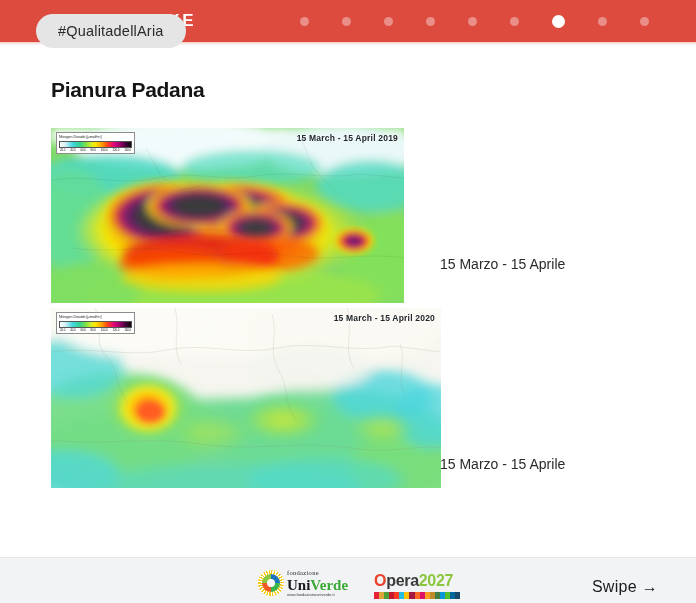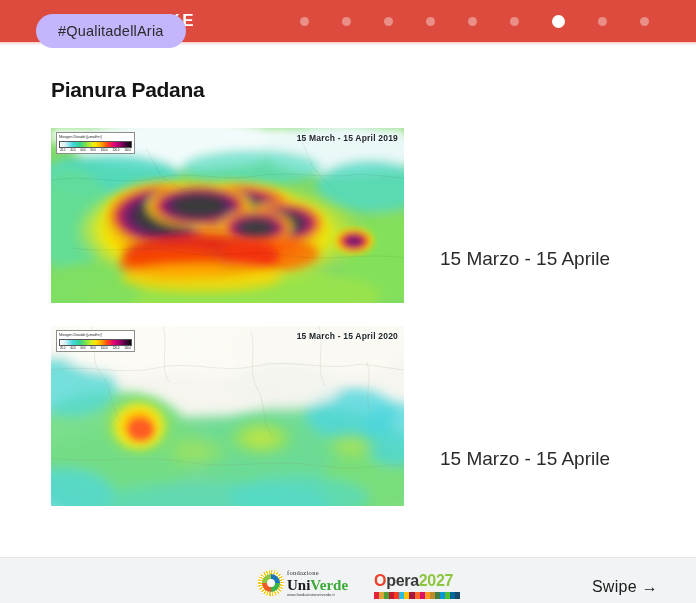--- a/index.html
+++ b/index.html
@@ -74,21 +74,21 @@
 
   
   .figure {
     position: absolute;
     left: 51px;
     width: 353px;
     overflow: hidden;
     background: #f3f4f0;
   }
   .figure.fig2019 { top: 128px; height: 175px; }
-  .figure.fig2020 { top: 326px; height: 180px; }
+  .figure.fig2020 { top: 308px; height: 180px; padding-left: 37px; }
 
   .map-canvas {
     position: absolute;
     inset: 0;
     width: 100%;
     height: 100%;
   }
 
   .map-date {
     position: absolute;
@@ -158,41 +158,42 @@
   .year-block.y2019 { top: 250px; }
   .year-block.y2020 { top: 450px; }
   .year-num {
     font-size: 24px;
     font-weight: bold;
     color: #161616;
     letter-spacing: 0px;
     line-height: 28px;
   }
   .year-sub {
-    font-size: 19px;
+    margin-top: 5px;
+    font-size: 14px;
     color: #2a2a2a;
     line-height: 18px;
   }
 
   
   .bottombar {
     position: absolute;
     left: 0;
     bottom: 0;
     width: 696px;
     height: 46px;
     background: #F1F3F5;
     border-top: 1px solid #e2e5e8;
     box-sizing: border-box;
   }
   .hashtag-pill {
     position: absolute;
     left: 36px;
     top: 14px;
-    background: #c4b5fd;
+    background: #e5e5e5;
     border-radius: 20px;
     padding: 9px 22px;
     font-size: 14.5px;
     color: #2b2b2b;
     letter-spacing: 0.2px;
     white-space: nowrap;
   }
 
   
   .logo-univerde {

